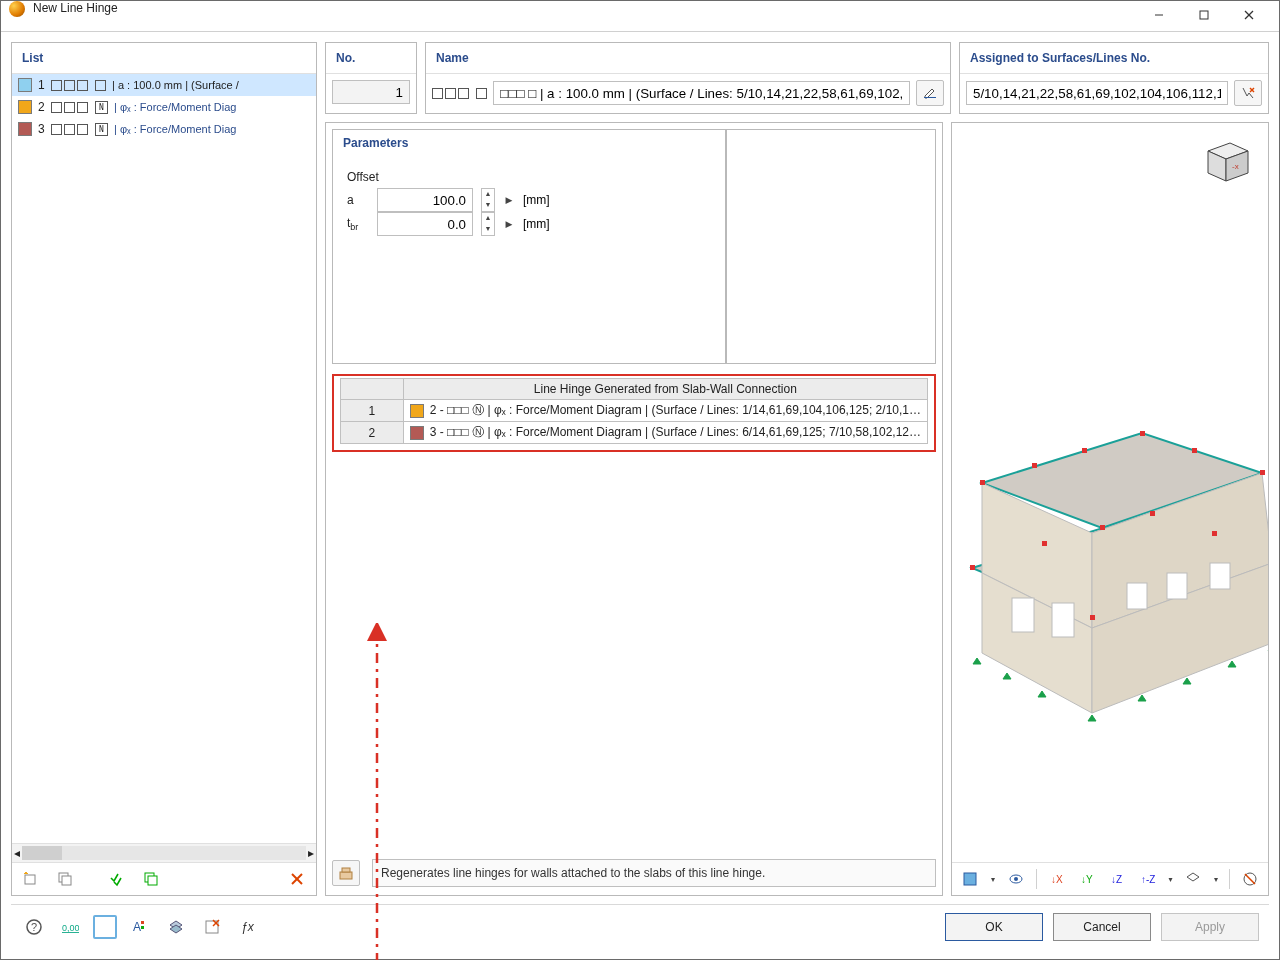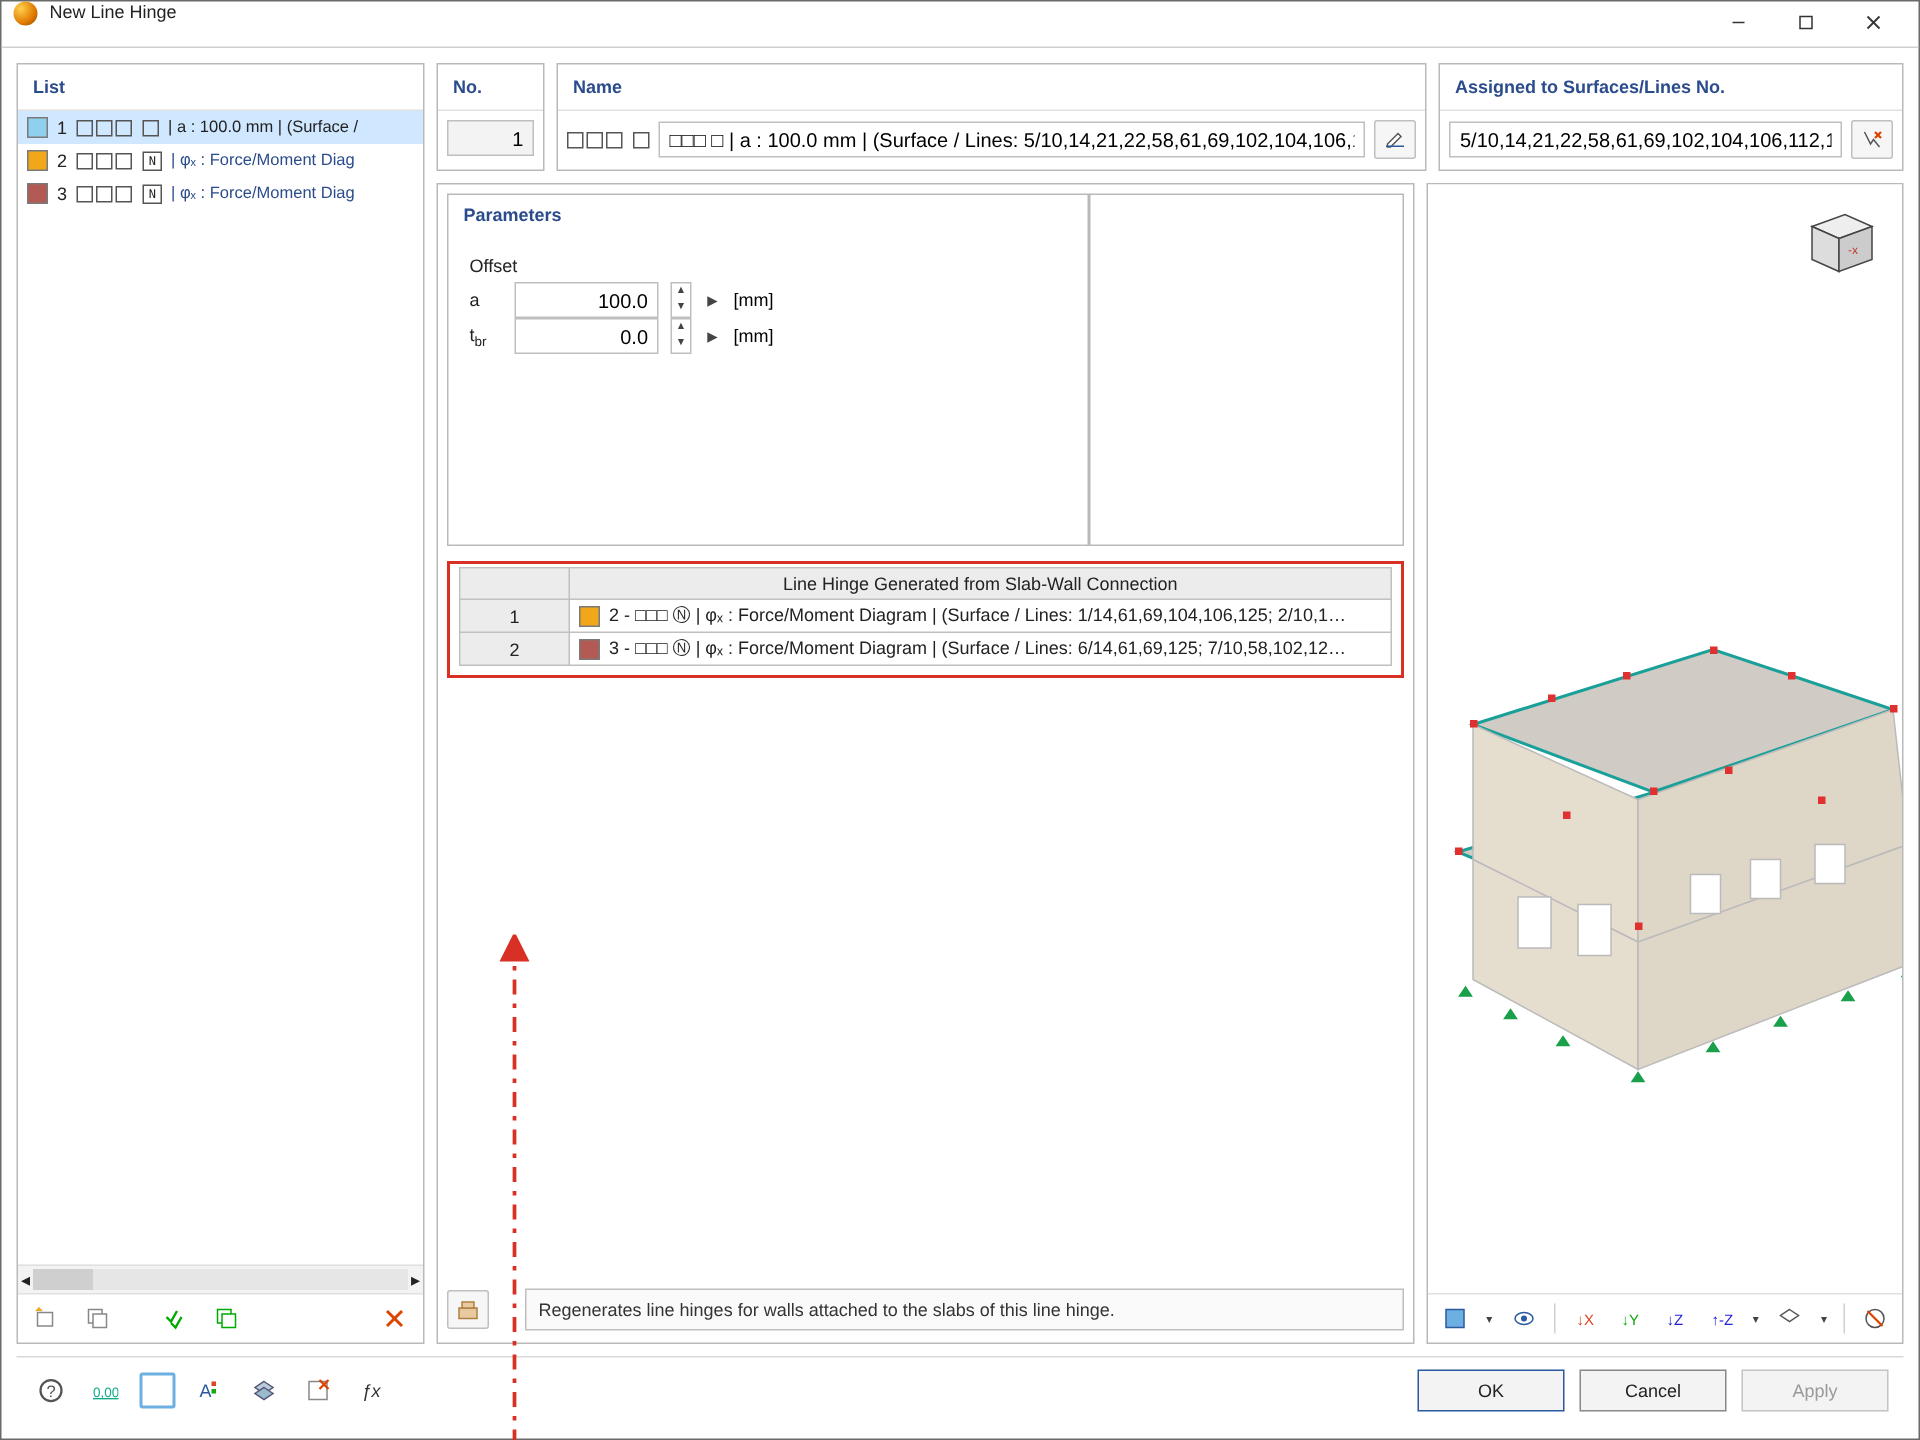--- a/index.html
+++ b/index.html
@@ -6,38 +6,38 @@
 .window{width:1280px;height:960px;box-sizing:border-box;border:1px solid #6a6a6a;display:flex;flex-direction:column}
 .titlebar{height:30px;display:flex;align-items:flex-start;padding:0 8px;border-bottom:1px solid #d0d0d0}
 .titlebar .app-icon{width:16px;height:16px;border-radius:50%;background:radial-gradient(circle at 30% 30%,#ffd04d,#e07b00 60%,#8a4a00);margin-right:8px}
 .titlebar .title{flex:0 0 auto;font-size:12px}
 .titlebar .spacer{flex:1}
 .winbtn{width:45px;height:28px;display:flex;align-items:center;justify-content:center;color:#333}
 .body{flex:1;display:flex;flex-direction:column;padding:10px;gap:8px}
 .upper{flex:1;display:flex;gap:8px;min-height:0}
 .panel{border:1px solid #b9b9b9;background:#fff;box-sizing:border-box}
 .panel-h{color:#2b4c8c;font-weight:600;padding:8px 10px;border-bottom:1px solid #e0e0e0}
-.list-col{width:272px;display:flex;flex-direction:column}
+.list-col{width:306px;display:flex;flex-direction:column}
 .list-col .list-body{flex:1;overflow:hidden;position:relative}
 .list-row{display:flex;align-items:center;height:22px;padding:0 6px;gap:6px;white-space:nowrap}
 .list-row.sel{background:#cfe7ff}
 .sw{width:12px;height:12px;border:1px solid #7a7a7a;flex:0 0 auto}
 .list-row .num{color:#222}
 .boxicons{display:inline-flex;gap:2px;align-items:center}
 .sqr{display:inline-block;width:9px;height:9px;border:1px solid #555}
 .nbox{display:inline-block;width:11px;height:11px;border:1px solid #555;font-size:8px;line-height:11px;text-align:center;font-family:Consolas,monospace}
 .mini{font-size:11px;color:#2b4c8c}
 .list-scroll{height:18px;display:flex;align-items:center;justify-content:space-between;padding:0 2px;background:#f3f3f3;border-top:1px solid #e0e0e0}
 .list-scroll .track{flex:1;height:14px;background:#e6e6e6;margin:0 2px;position:relative}
 .list-scroll .thumb{position:absolute;left:0;top:0;height:14px;width:40px;background:#cfcfcf}
 .list-tools{height:32px;border-top:1px solid #e0e0e0;display:flex;align-items:center;padding:0 6px;gap:8px}
 .tbtn{width:24px;height:24px;border:1px solid transparent;display:flex;align-items:center;justify-content:center;border-radius:2px}
 .center-col{flex:1;display:flex;flex-direction:column;gap:8px;min-width:0}
 .top-row{display:flex;gap:8px;height:72px}
-.no-box{width:72px;display:flex;flex-direction:column}
+.no-box{width:92px;display:flex;flex-direction:column}
 .no-box input{margin:6px;height:22px;border:1px solid #bfbfbf;text-align:right;padding:0 6px;background:#f3f3f3}
 .name-box{flex:1;display:flex;flex-direction:column}
 .name-row{display:flex;align-items:center;margin:6px;gap:6px}
 .name-row input{flex:1;height:22px;border:1px solid #bfbfbf;padding:0 6px}
 .icon-btn{width:26px;height:24px;border:1px solid #bfbfbf;background:#f6f6f6;display:flex;align-items:center;justify-content:center;border-radius:2px}
 .assign-box{width:310px;display:flex;flex-direction:column}
 .assign-row{display:flex;align-items:center;margin:6px;gap:6px}
 .assign-row input{flex:1;height:22px;border:1px solid #bfbfbf;padding:0 6px}
 .tabs-panel{flex:1;display:flex;flex-direction:column;padding:6px}
 .tab-strip{display:flex;height:28px;margin-bottom:6px}
@@ -60,21 +60,21 @@
 .arrow-r{width:12px;height:22px;display:flex;align-items:center;justify-content:center;color:#444;font-size:9px}
 .unit{color:#000000}
 .gen-wrap{border:2px solid #d93025;margin-top:10px;display:flex;flex-direction:column}
 .gen-body{padding:2px 6px 6px}
 .gtbl{width:100%;border-collapse:collapse}
 .gtbl th{background:#ececec;border:1px solid #c0c0c0;font-weight:normal;padding:3px 6px;text-align:center}
 .gtbl td{border:1px solid #c0c0c0;padding:2px 6px;background:#fff}
 .gtbl td.rn{width:56px;text-align:center;background:#ececec}
 .gtbl td.desc{white-space:nowrap;overflow:hidden}
 .gcell{display:flex;align-items:center;gap:6px;overflow:hidden}
-.bottom-bar{height:32px;display:flex;align-items:center;gap:24px;margin-top:6px}
+.bottom-bar{height:32px;display:flex;align-items:center;gap:12px;margin-top:6px}
 .desc-box{flex:1;height:26px;border:1px solid #bfbfbf;display:flex;align-items:center;padding:0 8px;color:#333;background:#fafafa}
 .right-col{width:318px;display:flex;flex-direction:column}
 .vp{flex:1;background:#fff;position:relative;overflow:hidden}
 .cube{position:absolute;right:14px;top:14px;width:56px;height:48px}
 .vp-tools{height:32px;border-top:1px solid #e0e0e0;display:flex;align-items:center;padding:0 6px;gap:6px}
 .footer{height:44px;display:flex;align-items:center;padding:0 10px;gap:10px;border-top:1px solid #d9d9d9}
 .footer .spacer{flex:1}
 .btn{min-width:96px;height:26px;border:1px solid #8a8a8a;background:#f3f3f3;display:flex;align-items:center;justify-content:center}
 .btn.primary{border-color:#2b5aa0}
 .btn.disabled{color:#9a9a9a;border-color:#c5c5c5;background:#f3f3f3}

